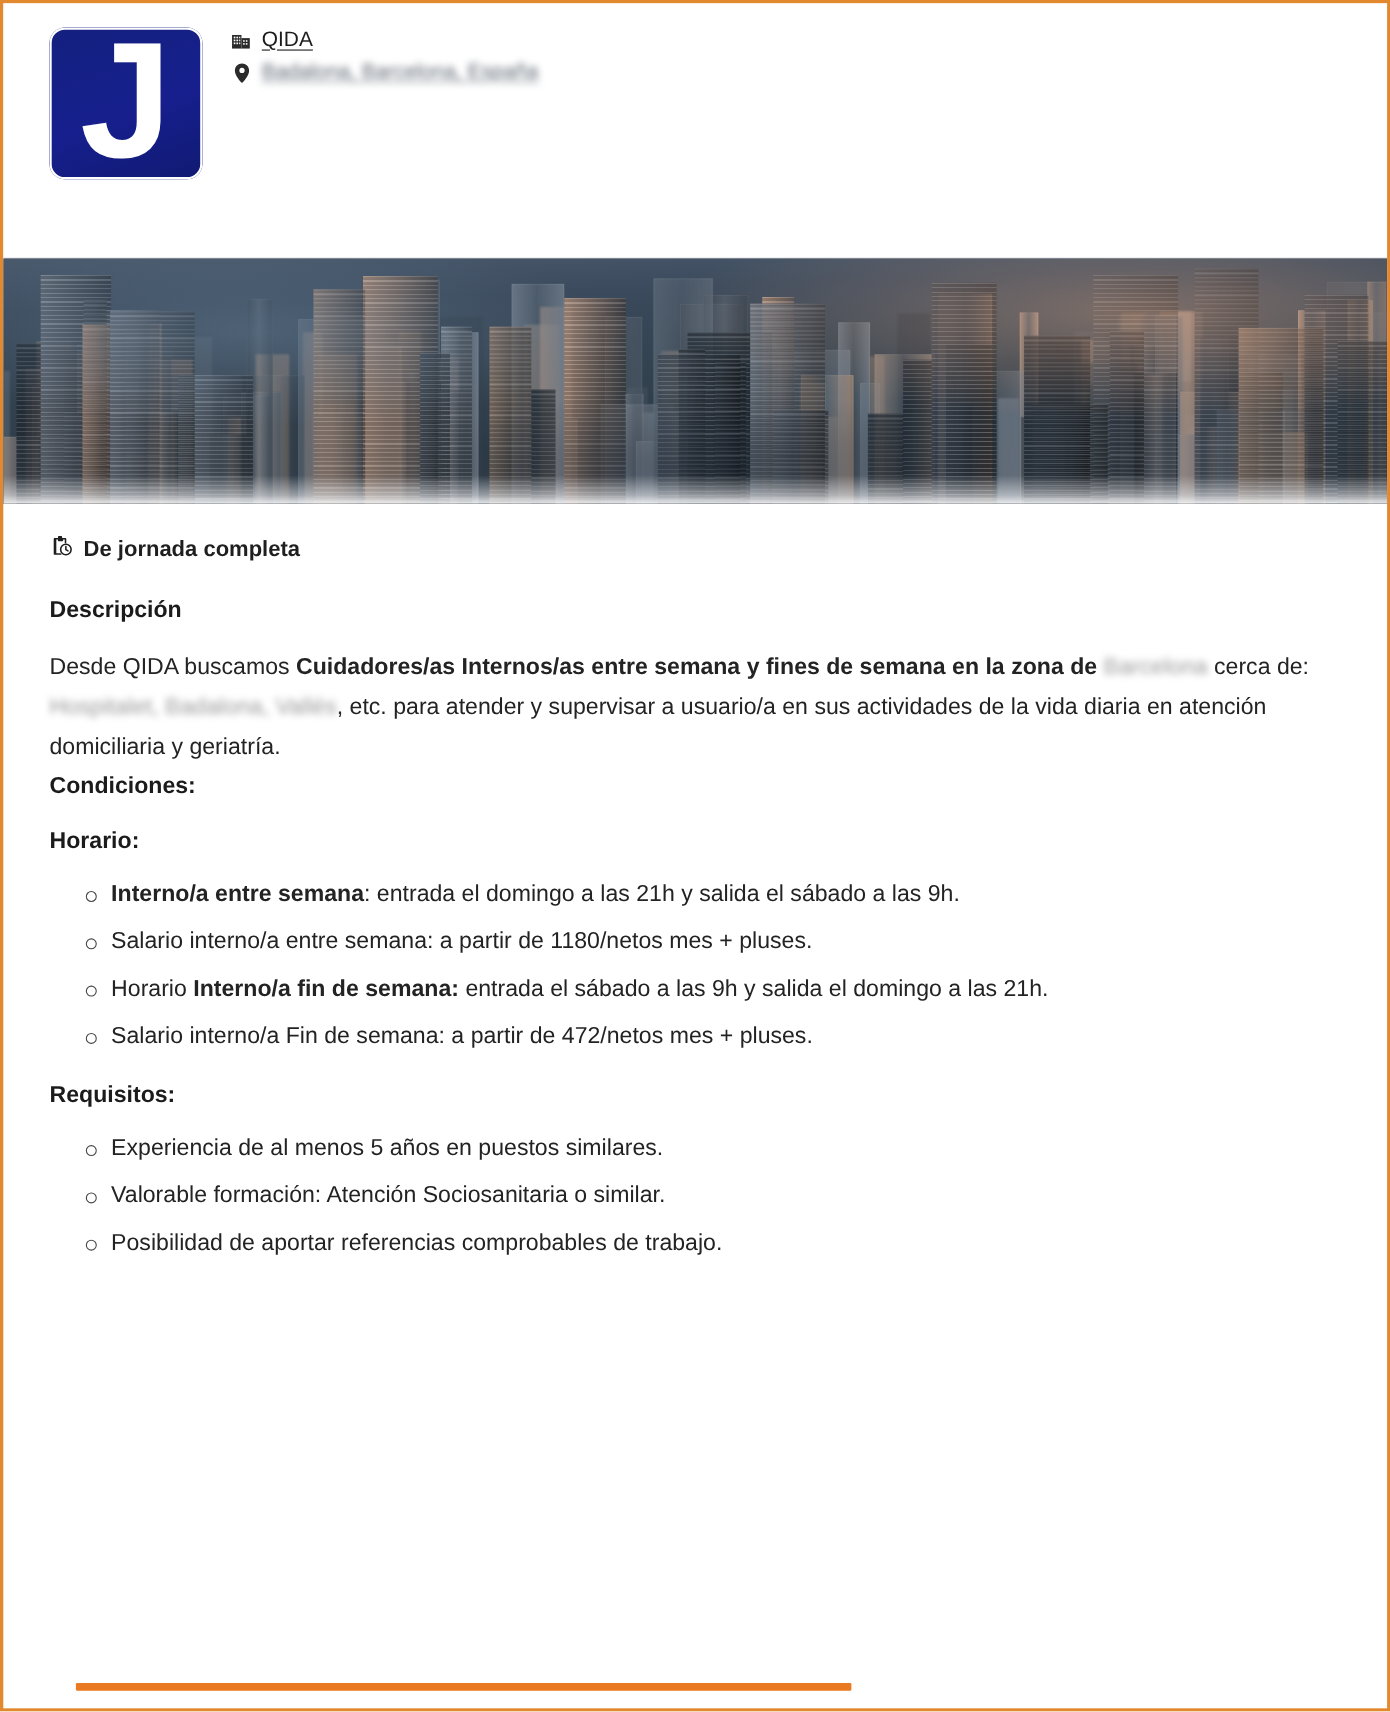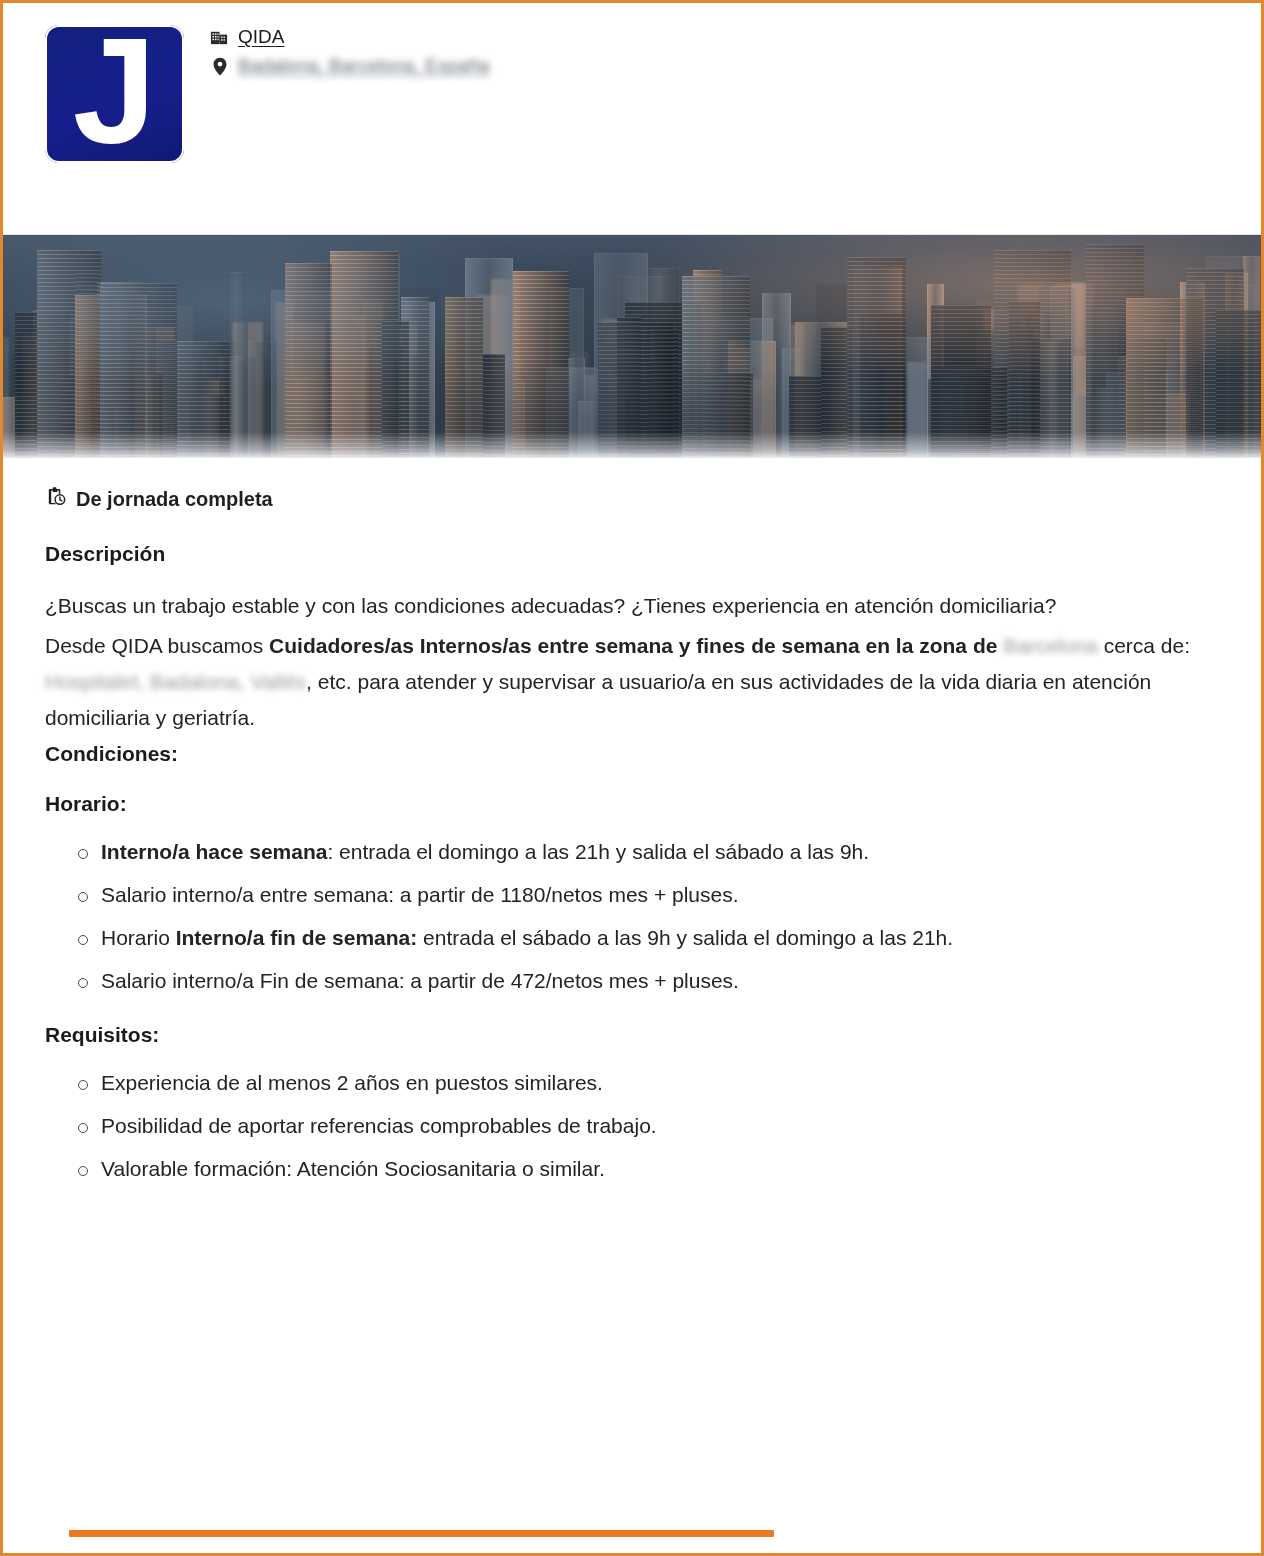--- a/index.html
+++ b/index.html
@@ -469,45 +469,44 @@
           <path d="M5 3.2h3.1V2.3c0-.5.4-.9.9-.9h2.1c.5 0 .9.4.9.9v.9H15c.6 0 1 .5 1 1v4.3a6 6 0 0 0-1.5-.3V4.7h-1.5v.9c0 .4-.3.7-.7.7H8.7c-.4 0-.7-.3-.7-.7v-.9H6.5v13h4.1c.3.5.7 1 1.1 1.5H5c-.6 0-1-.5-1-1V4.2c0-.5.4-1 1-1z" fill="#1f1f1f"></path>
           <circle cx="15.6" cy="14.2" r="5" stroke="#1f1f1f" stroke-width="1.5" fill="none"></circle>
           <path d="M15.6 11.4v2.9l2 1.2" stroke="#1f1f1f" stroke-width="1.5" stroke-linecap="round" fill="none"></path>
         </svg>
       </span>
       <span>De jornada completa</span>
     </div>
 
     <h2 class="section-heading">Descripción</h2>
 
-    <p class="para">¿Buscas un trabajo estable y con las condiciones adecuadas? ¿Tienes experiencia en atención domiciliaria?</p>
 
     <p class="para"><span>Desde QIDA buscamos </span><b>Cuidadores/as Internos/as entre semana y fines de semana en la zona de</b>
       <span class="redacted-lite">Barcelona</span><span> cerca de: </span><span class="redacted-lite">Hospitalet, Badalona, Vallés</span><span>, etc. para atender y supervisar a usuario/a en sus actividades de la vida diaria en atención domiciliaria y geriatría.</span></p>
 
     <div class="sections" id="sections">
         <div class="section-block">
           <h2 class="section-heading tight">Condiciones:</h2>
           <ul class="bullets">
           </ul>
         </div>
         <div class="section-block">
           <h2 class="section-heading tight">Horario:</h2>
           <ul class="bullets">
-            <li><span></span><b>Interno/a hace semana</b><span>: entrada el domingo a las 21h y salida el sábado a las 9h.</span></li>
+            <li><span></span><b>Interno/a entre semana</b><span>: entrada el domingo a las 21h y salida el sábado a las 9h.</span></li>
             <li><span>Salario interno/a entre semana: a partir de 1180/netos mes + pluses.</span></li>
             <li><span>Horario </span><b>Interno/a fin de semana:</b><span> entrada el sábado a las 9h y salida el domingo a las 21h.</span></li>
             <li><span>Salario interno/a Fin de semana: a partir de 472/netos mes + pluses.</span></li>
           </ul>
         </div>
         <div class="section-block">
           <h2 class="section-heading tight">Requisitos:</h2>
           <ul class="bullets">
-            <li><span>Experiencia de al menos 2 años en puestos similares.</span></li>
+            <li><span>Experiencia de al menos 5 años en puestos similares.</span></li>
+            <li><span>Valorable formación: Atención Sociosanitaria o similar.</span></li>
             <li><span>Posibilidad de aportar referencias comprobables de trabajo.</span></li>
-            <li><span>Valorable formación: Atención Sociosanitaria o similar.</span></li>
           </ul>
         </div>
       </div>
   </div>
 
   <div class="orange-rule"></div>
 </div>
 
 </body></html>

